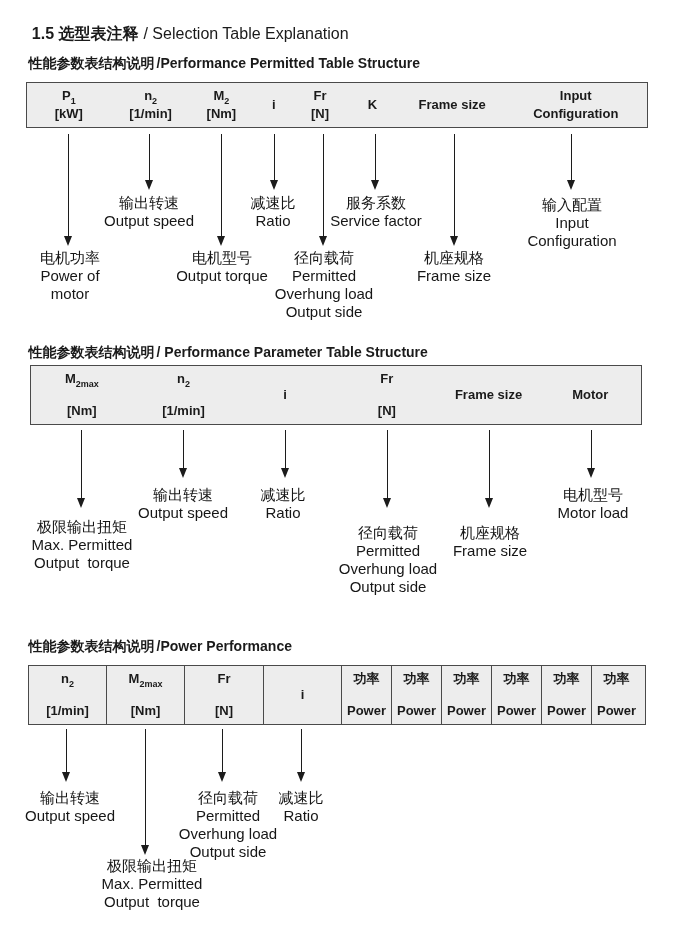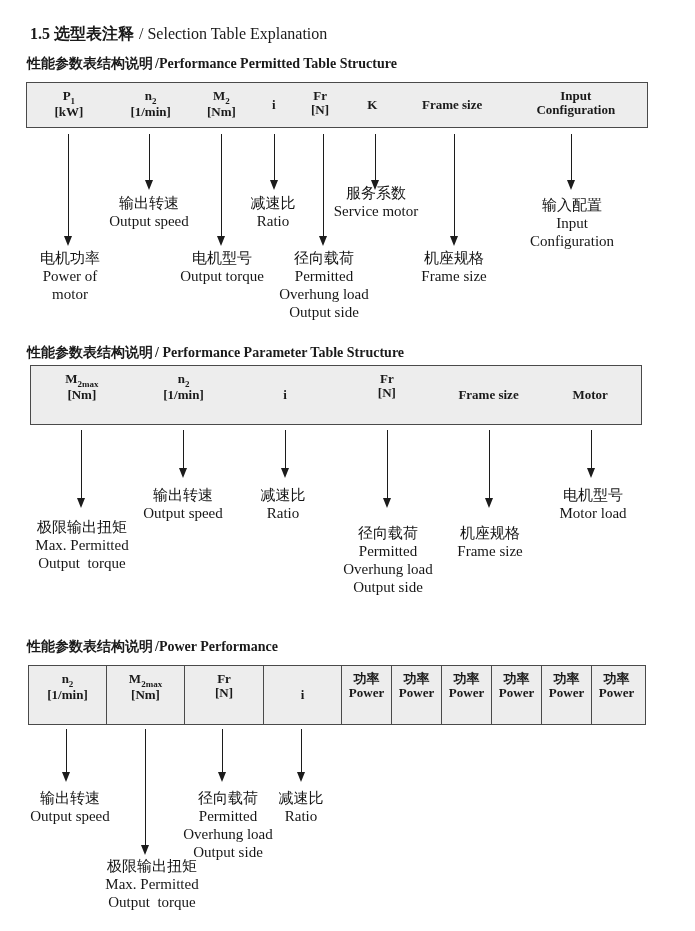--- a/index.html
+++ b/index.html
@@ -1,37 +1,37 @@
 <!DOCTYPE html>
 <html><head>
 <meta charset="utf-8">
 <style>
   html,body { margin:0; padding:0; background:#fff; }
   .page {
     position:relative; width:695px; height:931px; overflow:hidden;
     background:#fff; color:#1a1a1a;
-    font-family:Liberation Serif, serif;
+    font-family:Liberation Sans, sans-serif;
   }
   .title { position:absolute; left:14px; top:6px; font-size:16px; white-space:pre; }
   .title .zh { font-weight:bold; }
   .title .en { font-weight:normal; margin-left:5px; }
   .sec-head { position:absolute; left:13px; font-size:14px; font-weight:bold; white-space:pre; }
   .sec-head .en { margin-left:2px; }
 
   .tbox {
     position:absolute; background:#ededed;
     border:1px solid #4a4a4a; box-sizing:border-box;
     display:flex; flex-direction:row;
   }
   .tc {
     box-sizing:border-box; display:flex; flex-direction:column;
     align-items:center; font-weight:bold; font-size:13px; line-height:14px;
     padding:6px 0;
   }
-  .tc.two { }
+  .tc.two { justify-content:space-between; }
   .tc.one { justify-content:center; }
   .tc sub { font-size:9px; line-height:8px; }
   .t3 .tc + .tc { border-left:1px solid #4a4a4a; }
 
   .arr { position:absolute; width:1px; background:#1c1c1c; }
   .arr::after {
     content:""; position:absolute; left:-4px; bottom:-10px;
     width:0; height:0;
     border-left:4px solid transparent; border-right:4px solid transparent;
     border-top:10px solid #1c1c1c;
@@ -91,21 +91,21 @@
   <div class="arr" style="left:149px;top:134px;height:46px;"></div>
   <div class="arr" style="left:221px;top:134px;height:102px;"></div>
   <div class="arr" style="left:274px;top:134px;height:46px;"></div>
   <div class="arr" style="left:323px;top:134px;height:102px;"></div>
   <div class="arr" style="left:375px;top:134px;height:46px;"></div>
   <div class="arr" style="left:454px;top:134px;height:102px;"></div>
   <div class="arr" style="left:571px;top:134px;height:46px;"></div>
 
   <div class="lbl" style="left:149px;top:194px;"><div>输出转速</div><div>Output speed</div></div>
   <div class="lbl" style="left:273px;top:194px;"><div>减速比</div><div>Ratio</div></div>
-  <div class="lbl" style="left:376px;top:184px;"><div>服务系数</div><div>Service motor</div></div>
+  <div class="lbl" style="left:376px;top:194px;"><div>服务系数</div><div>Service factor</div></div>
   <div class="lbl" style="left:572px;top:196px;"><div>输入配置</div><div>Input</div><div>Configuration</div></div>
   <div class="lbl" style="left:70px;top:249px;"><div>电机功率</div><div>Power of</div><div>motor</div></div>
   <div class="lbl" style="left:222px;top:249px;"><div>电机型号</div><div>Output torque</div></div>
   <div class="lbl" style="left:324px;top:249px;"><div>径向载荷</div><div>Permitted</div><div>Overhung load</div><div>Output side</div></div>
   <div class="lbl" style="left:454px;top:249px;"><div>机座规格</div><div>Frame size</div></div>
 
   <div class="sec-head" style="top:328px;">
     <span class="zh">性能参数表结构说明</span><span class="en">/ Performance Parameter Table Structure</span>
   </div>
 

